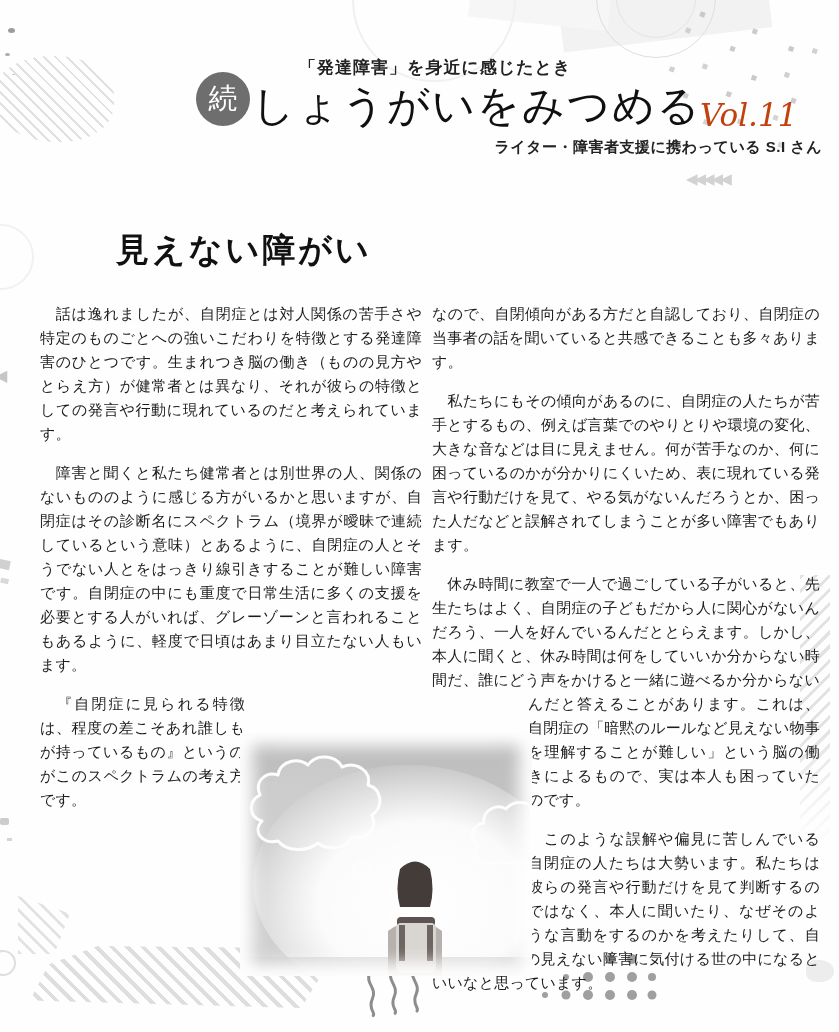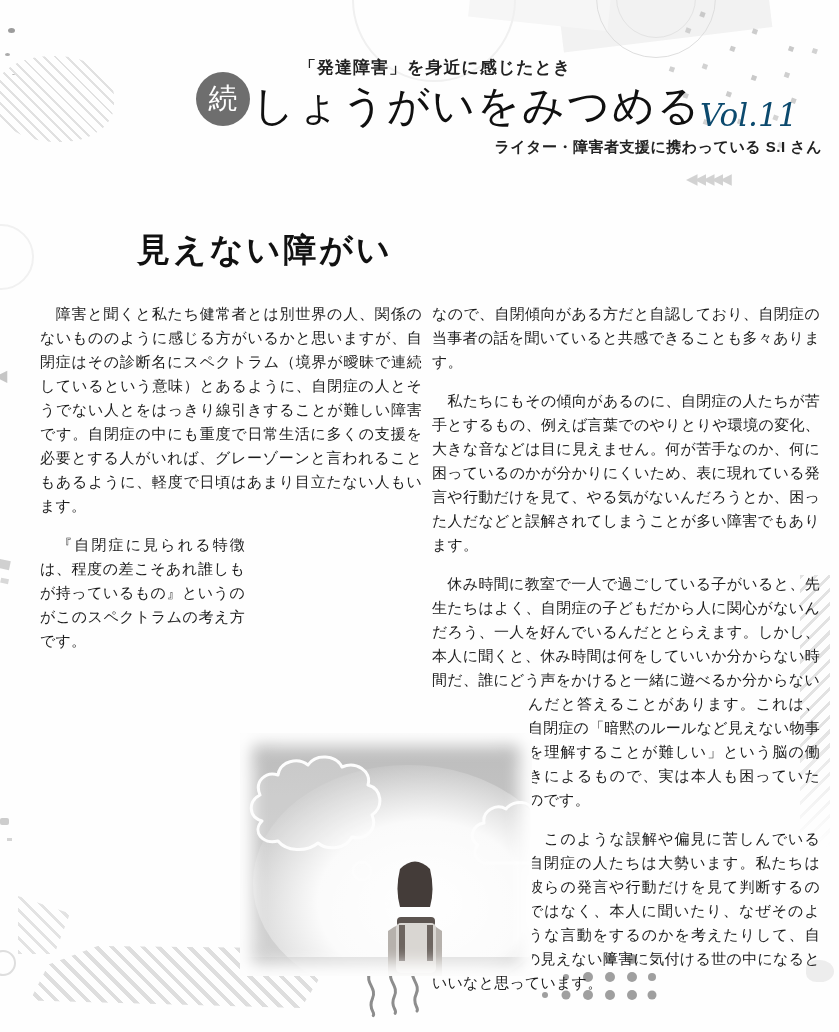--- a/index.html
+++ b/index.html
@@ -10,23 +10,23 @@
   }
   
   .topic{position:absolute;left:299px;top:56px;font-family:Liberation Serif, serif;
     font-size:17px;font-weight:bold;letter-spacing:1px;color:#222;}
   .badge{position:absolute;left:196px;top:72px;width:54px;height:54px;border-radius:50%;
     background:#6e6e6e;color:#fff;display:flex;align-items:center;justify-content:center;
     font-family:"DejaVu Serif","Liberation Serif",serif;font-size:29px;}
   .title{position:absolute;left:252px;top:78px;font-family:"DejaVu Serif","Liberation Serif",serif;
     font-size:42px;letter-spacing:2px;color:#101010;white-space:nowrap;}
   .volume{position:absolute;left:700px;top:97px;font-family:"DejaVu Serif","Liberation Serif",serif;
-    font-style:italic;font-size:31px;color:#0c4a6e;}
+    font-style:italic;font-size:31px;color:#c2410c;}
   .byline{position:absolute;right:17px;top:138px;font-size:15px;font-weight:bold;letter-spacing:.5px;color:#222;}
-  .article-title{position:absolute;left:137px;top:206px;font-family:"DejaVu Serif","Liberation Serif",serif;
+  .article-title{position:absolute;left:116px;top:206px;font-family:"DejaVu Serif","Liberation Serif",serif;
     font-size:33px;font-weight:bold;letter-spacing:3px;color:#111;}
   
   .col{position:absolute;top:302px;font-size:15px;line-height:24px;text-align:justify;
     letter-spacing:.2px;color:#1c1c1c;}
   .col-left{left:40px;width:382px;}
   .col-right{left:432px;width:388px;}
   .para{margin:0 0 15px 0;}
   .para.tight{margin-bottom:0;}
   .spacer-left{float:right;width:177px;height:272px;}
   .spacer-right{float:left;width:96px;height:252px;}
@@ -128,20 +128,21 @@
 
   <div class="topic">「発達障害」を身近に感じたとき</div>
   <div class="badge">続</div>
   <div class="title">しょうがいをみつめる</div>
   <div class="volume">Vol.11</div>
   <div class="byline">ライター・障害者支援に携わっている S.I さん</div>
 
   <h1 class="article-title">見えない障がい</h1>
 
   <div class="col col-left">
+    <p class="para">　話は逸れましたが、自閉症とは対人関係の苦手さや特定のものごとへの強いこだわりを特徴とする発達障害のひとつです。生まれつき脳の働き（ものの見方やとらえ方）が健常者とは異なり、それが彼らの特徴としての発言や行動に現れているのだと考えられています。</p>
     <p class="para">　障害と聞くと私たち健常者とは別世界の人、関係のないもののように感じる方がいるかと思いますが、自閉症はその診断名にスペクトラム（境界が曖昧で連続しているという意味）とあるように、自閉症の人とそうでない人とをはっきり線引きすることが難しい障害です。自閉症の中にも重度で日常生活に多くの支援を必要とする人がいれば、グレーゾーンと言われることもあるように、軽度で日頃はあまり目立たない人もいます。</p>
     <span class="spacer-left"></span>
     <p class="para tight">　『自閉症に見られる特徴は、程度の差こそあれ誰しもが持っているもの』というのがこのスペクトラムの考え方です。</p>
 
   </div>
 
   <div class="col col-right">
     <p class="para">なので、自閉傾向がある方だと自認しており、自閉症の当事者の話を聞いていると共感できることも多々あります。</p>
     <p class="para">　私たちにもその傾向があるのに、自閉症の人たちが苦手とするもの、例えば言葉でのやりとりや環境の変化、大きな音などは目に見えません。何が苦手なのか、何に困っているのかが分かりにくいため、表に現れている発言や行動だけを見て、やる気がないんだろうとか、困った人だなどと誤解されてしまうことが多い障害でもあります。</p>
     <p class="para"><span>　休み時間に教室で一人で過ごしている子がいると、先生たちはよく、自閉症の子どもだから人に関心がないんだろう、一人を好んでいるんだととらえます。しかし、本人に聞くと、休み時間は何をしていいか分からない時間だ、誰にどう声をかけると一緒に遊べるか分からないんだと答え</span><span class="spacer-right"></span><span>ることがあります。これは、自閉症の「暗黙のルールなど見えない物事を理解することが難しい」という脳の働きによるもので、実は本人も困っていたのです。</span></p>

